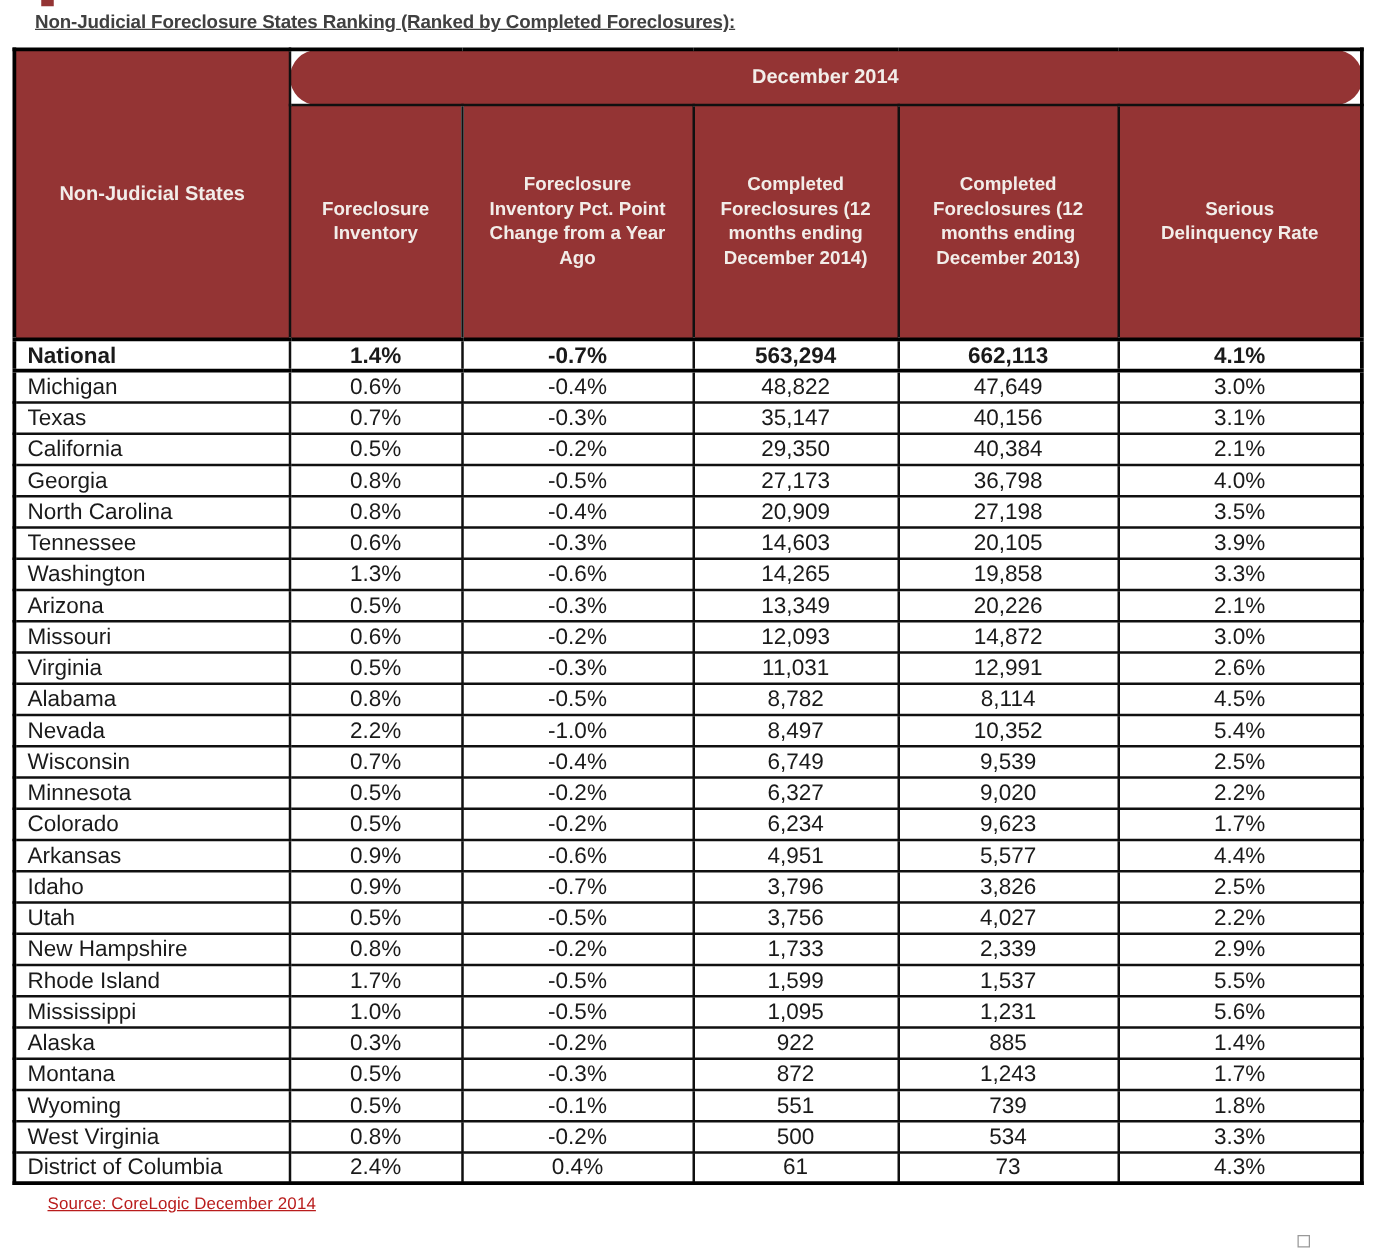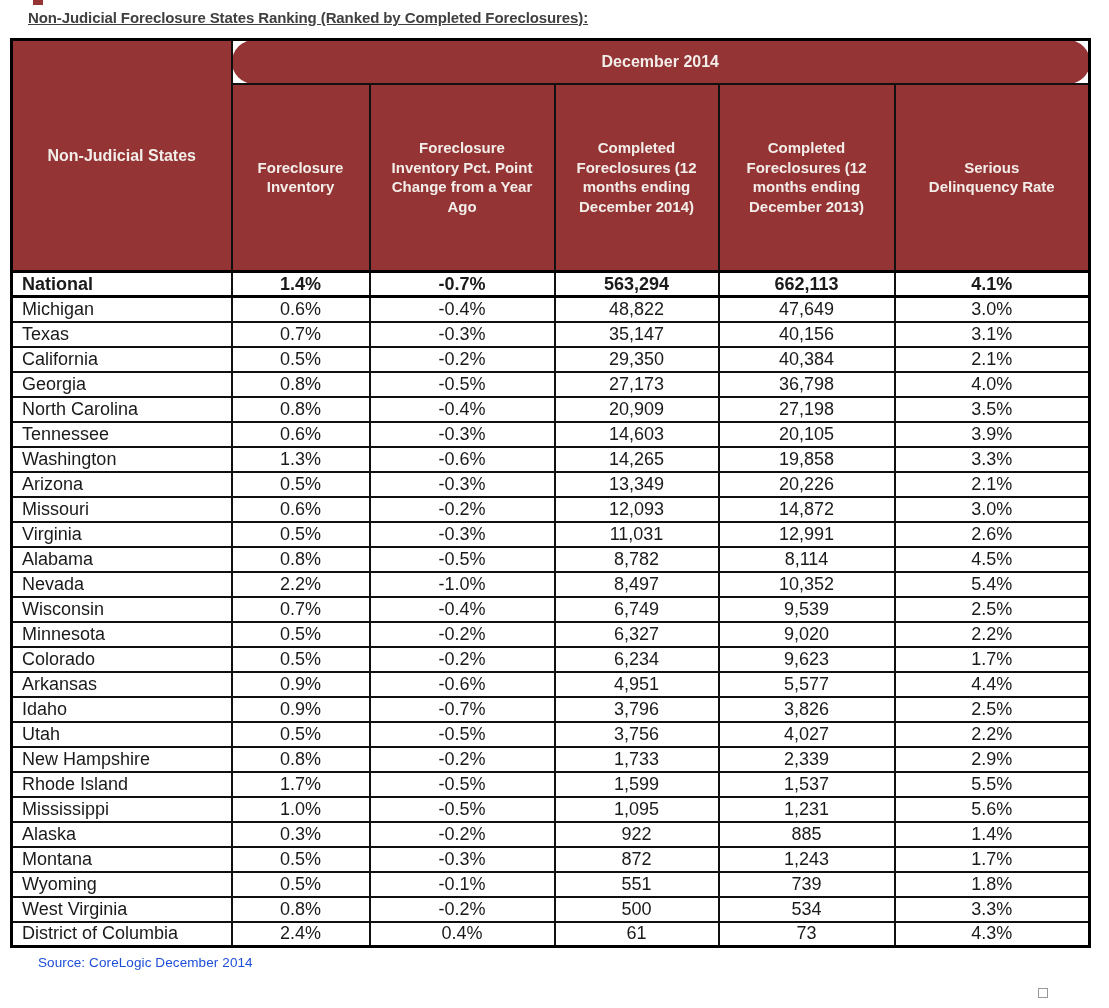--- a/index.html
+++ b/index.html
@@ -69,22 +69,23 @@
     margin-top:13px;
   }
   tr.national td{
     font-weight:bold;
     border-top:3px solid var(--border);
     border-bottom:3px solid var(--border);
   }
   .source-note{
     margin:7px 0 0 38px;
     font-size:13.5px;
-    color:#1d4ed8;
+    color:#b91c1c;
     letter-spacing:0.1px;
+    text-decoration:underline;
   }
   .placeholder-box{
     position:absolute;left:1038px;top:988px;
     width:10px;height:10px;
     border:1px solid #999;
     background:transparent;
   }
 </style>
 </head>
 <body>

